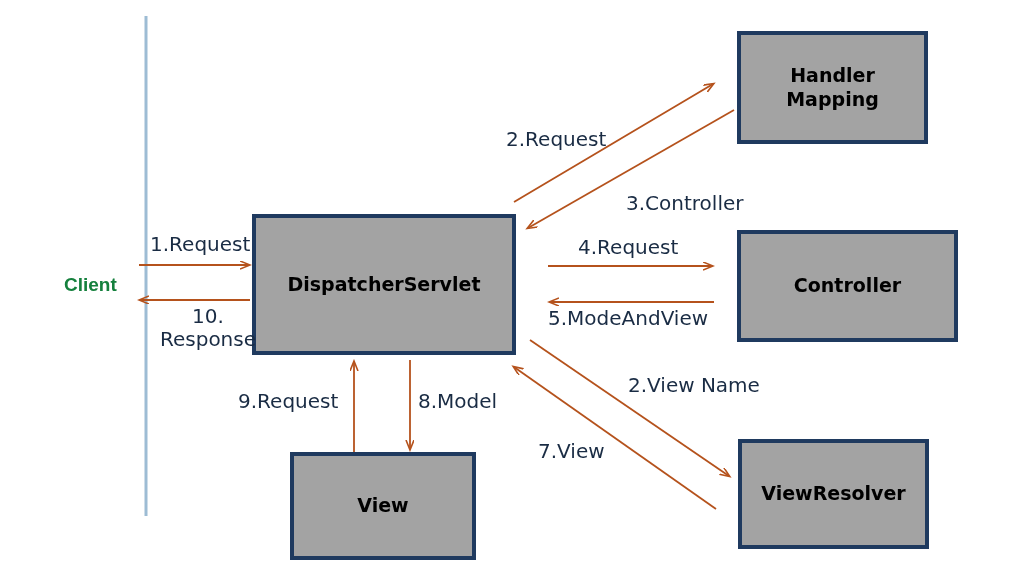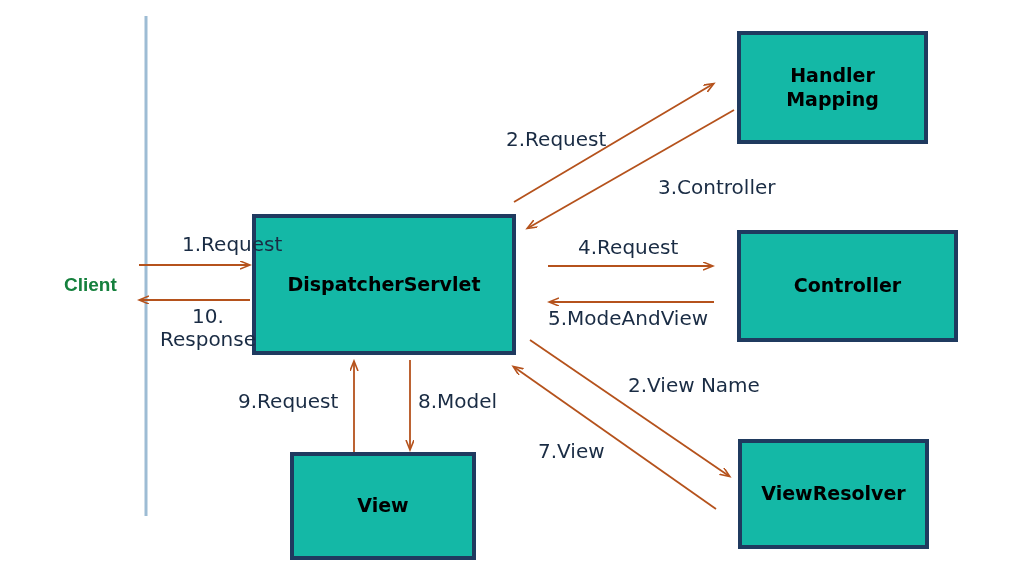--- a/index.html
+++ b/index.html
@@ -20,21 +20,21 @@
   #svg-layer {
     position: absolute;
     left: 0;
     top: 0;
     width: 1016px;
     height: 584px;
   }
   .node-box {
     position: absolute;
     box-sizing: border-box;
-    background: #14b8a6;
+    background: #a3a3a3;
     border: 4px solid #1f3a5f;
     display: flex;
     align-items: center;
     justify-content: center;
     text-align: center;
     font-family: "DejaVu Sans", sans-serif;
     font-weight: bold;
     font-size: 19px;
     color: #000000;
     line-height: 1.25;
@@ -101,25 +101,25 @@
 
   <div class="node-box" style="left:737px; top:31px; width:191px; height:113px;">Handler
 Mapping</div>
 
   <div class="node-box" style="left:737px; top:230px; width:221px; height:112px;">Controller</div>
 
   <div class="node-box" style="left:738px; top:439px; width:191px; height:110px;">ViewResolver</div>
 
   <div class="node-box" style="left:290px; top:452px; width:186px; height:108px;">View</div>
 
-  <div class="edge-label" style="left:164px; top:233px;padding-left:18px;">1.Request</div>
+  <div class="edge-label" style="left:132px; top:233px;padding-left:18px;">1.Request</div>
 
   <div class="edge-label" style="left:506px; top:118px;margin-top:10px;">2.Request</div>
 
-  <div class="edge-label" style="left:626px; top:176px;margin-left:32px;">3.Controller</div>
+  <div class="edge-label" style="left:626px; top:192px;">3.Controller</div>
 
   <div class="edge-label" style="left:578px; top:236px;">4.Request</div>
 
   <div class="edge-label" style="left:548px; top:307px;">5.ModeAndView</div>
 
   <div class="edge-label" style="left:628px; top:374px;">2.View Name</div>
 
   <div class="edge-label" style="left:538px; top:440px;">7.View</div>
 
   <div class="edge-label" style="left:418px; top:390px;">8.Model</div>

